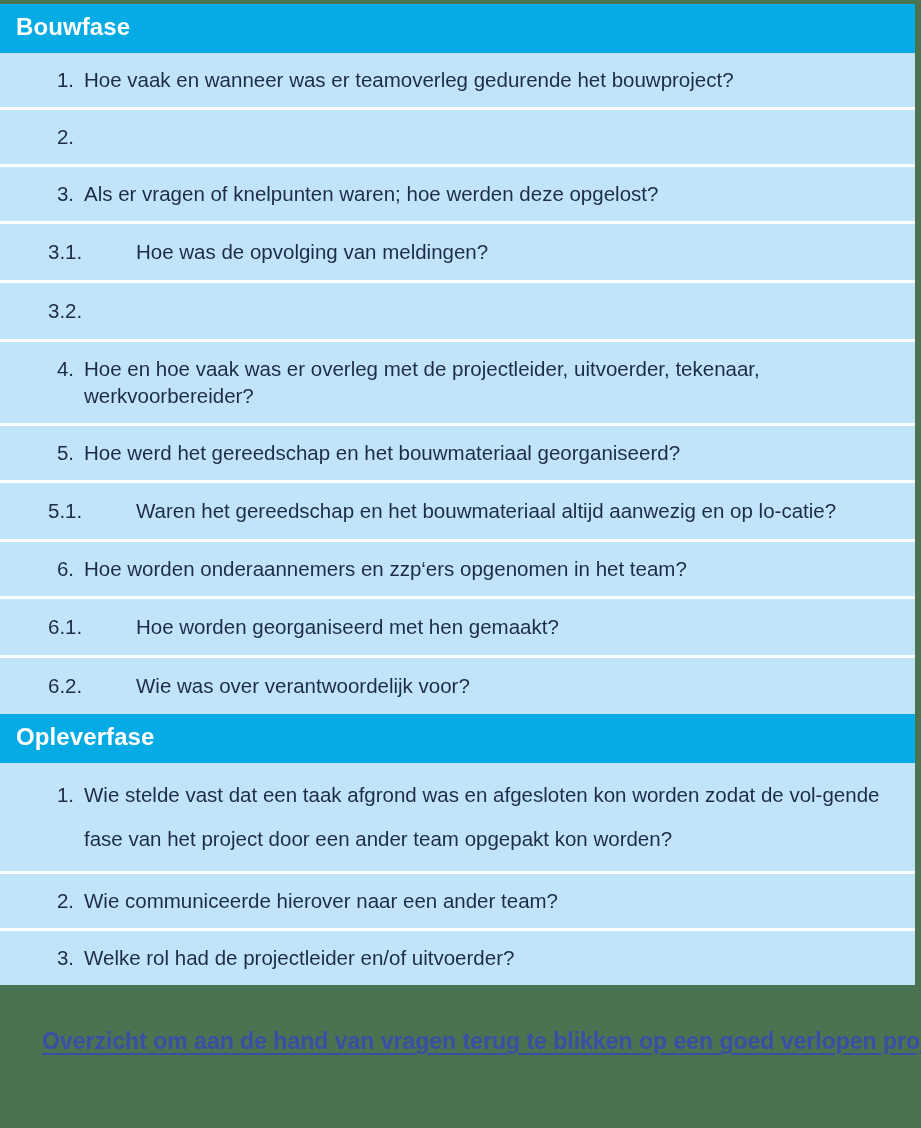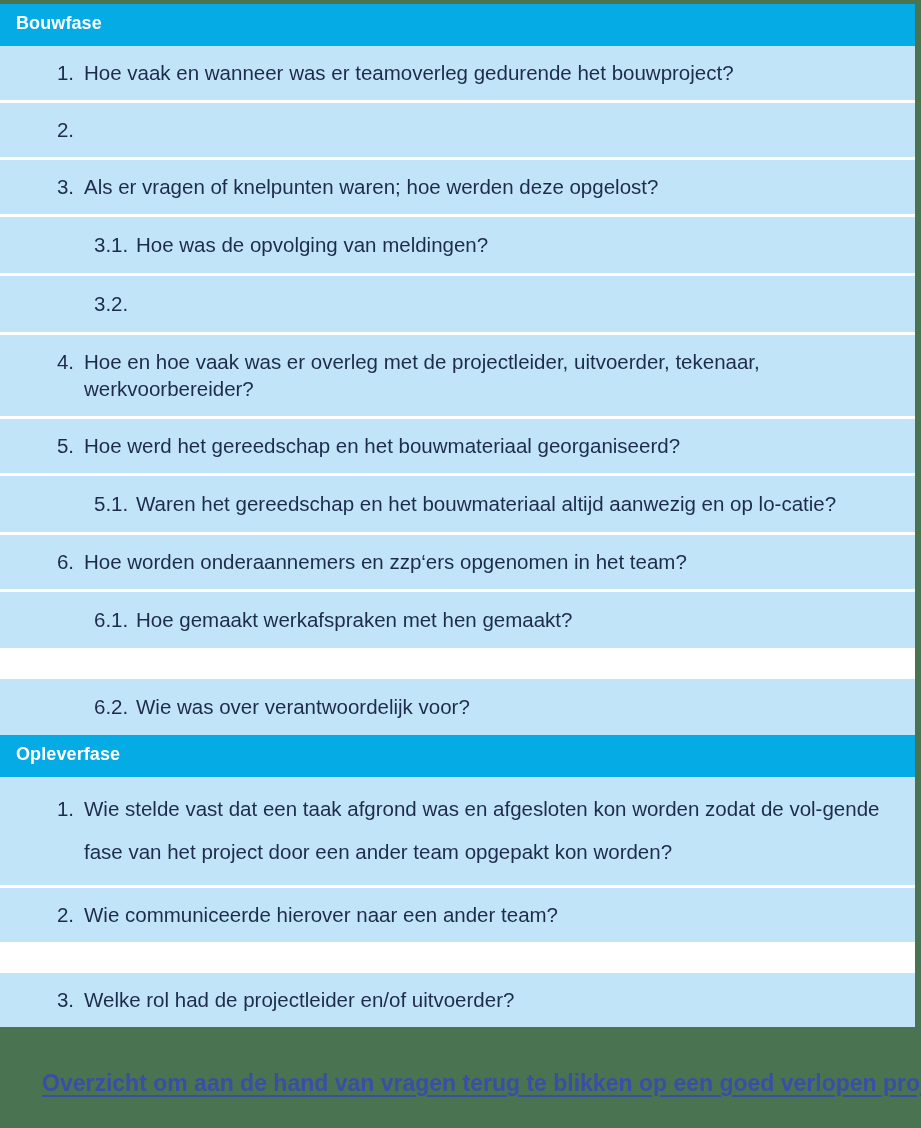--- a/index.html
+++ b/index.html
@@ -34,21 +34,21 @@
     width: 915px;
     background: #4a7352;
     box-sizing: border-box;
   }
 
   
   .section-header {
     background: #05abe4;
     color: #ffffff;
     font-weight: bold;
-    font-size: 18px;
+    font-size: 24px;
     line-height: 1.2;
     padding: 9px 0 11px 16px;
     letter-spacing: .1px;
     box-sizing: border-box;
   }
 
   
   .rows {
     background: #ffffff;
   }
@@ -66,21 +66,20 @@
 
   .row.level-1 {
     padding: 13px 18px 14px 0;
   }
   .row.level-2 {
     padding: 14px 18px 15px 0;
   }
 
   .row.last {
     border-bottom: none;
-    margin-top: 28px;
   }
 
   
   .row.loose {
     line-height: 2.12;
     padding-top: 10px;
     padding-bottom: 11px;
   }
 
   .num {
@@ -92,21 +91,21 @@
     width: 74px;
     padding-right: 10px;
   }
   .level-2 .num {
     width: 127px;
     padding-right: 9px;
     text-align: left;
   }
   .level-2 .num-inner {
     display: inline-block;
-    padding-left: 94px;
+    padding-left: 48px;
   }
 
   .txt {
     flex: 1 1 auto;
   }
   .txt .sub {
     display: block;
   }
 
   
@@ -166,21 +165,21 @@
         <div class="row level-2">
           <div class="num"><span class="num-inner">5.1.</span></div>
           <div class="txt"><span>Waren het gereedschap en het bouwmateriaal altijd aanwezig en op lo-catie?</span></div>
         </div>
         <div class="row level-1">
           <div class="num">6.</div>
           <div class="txt"><span>Hoe worden onderaannemers en zzp‘ers opgenomen in het team?</span></div>
         </div>
         <div class="row level-2">
           <div class="num"><span class="num-inner">6.1.</span></div>
-          <div class="txt"><span>Hoe gemaakt werkafspraken met hen gemaakt?</span></div>
+          <div class="txt"><span>Hoe worden georganiseerd met hen gemaakt?</span></div>
         </div>
         <div class="row level-2 last">
           <div class="num"><span class="num-inner">6.2.</span></div>
           <div class="txt"><span>Wie was over verantwoordelijk voor?</span></div>
         </div>
       </div>
       <div class="section-header">Opleverfase</div>
       <div class="rows">
         <div class="row level-1 loose">
           <div class="num">1.</div>

